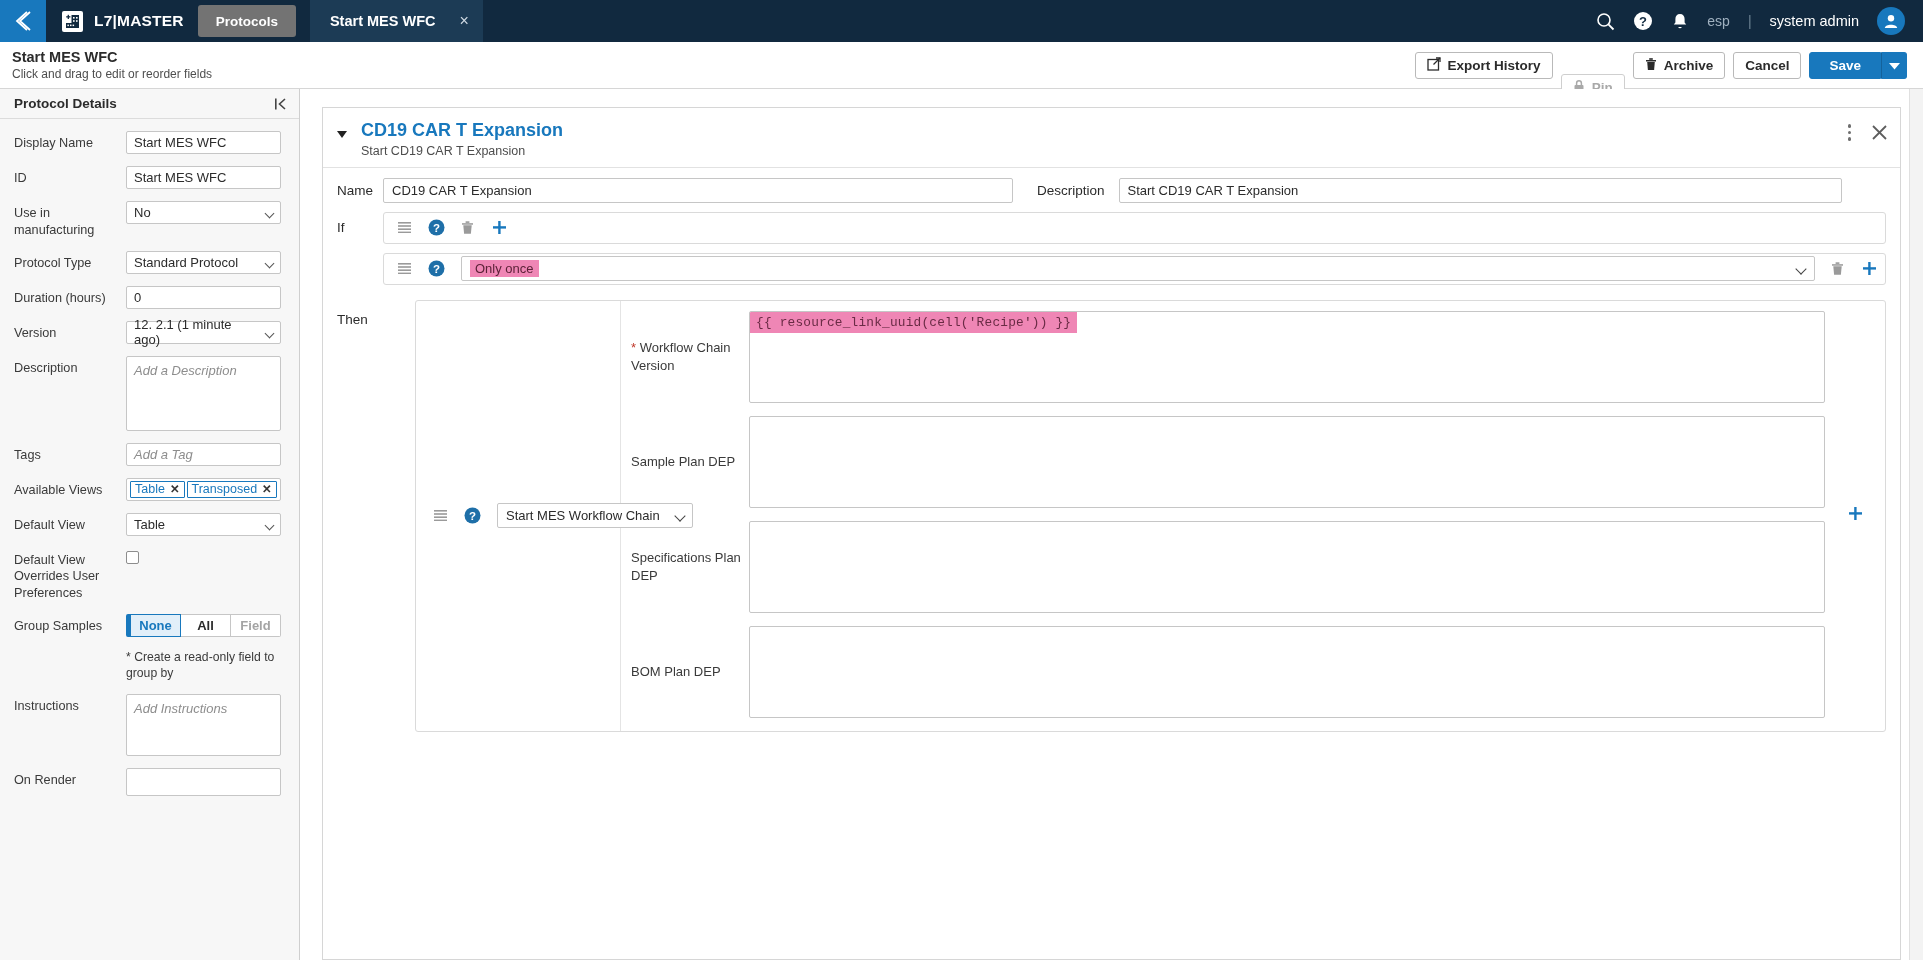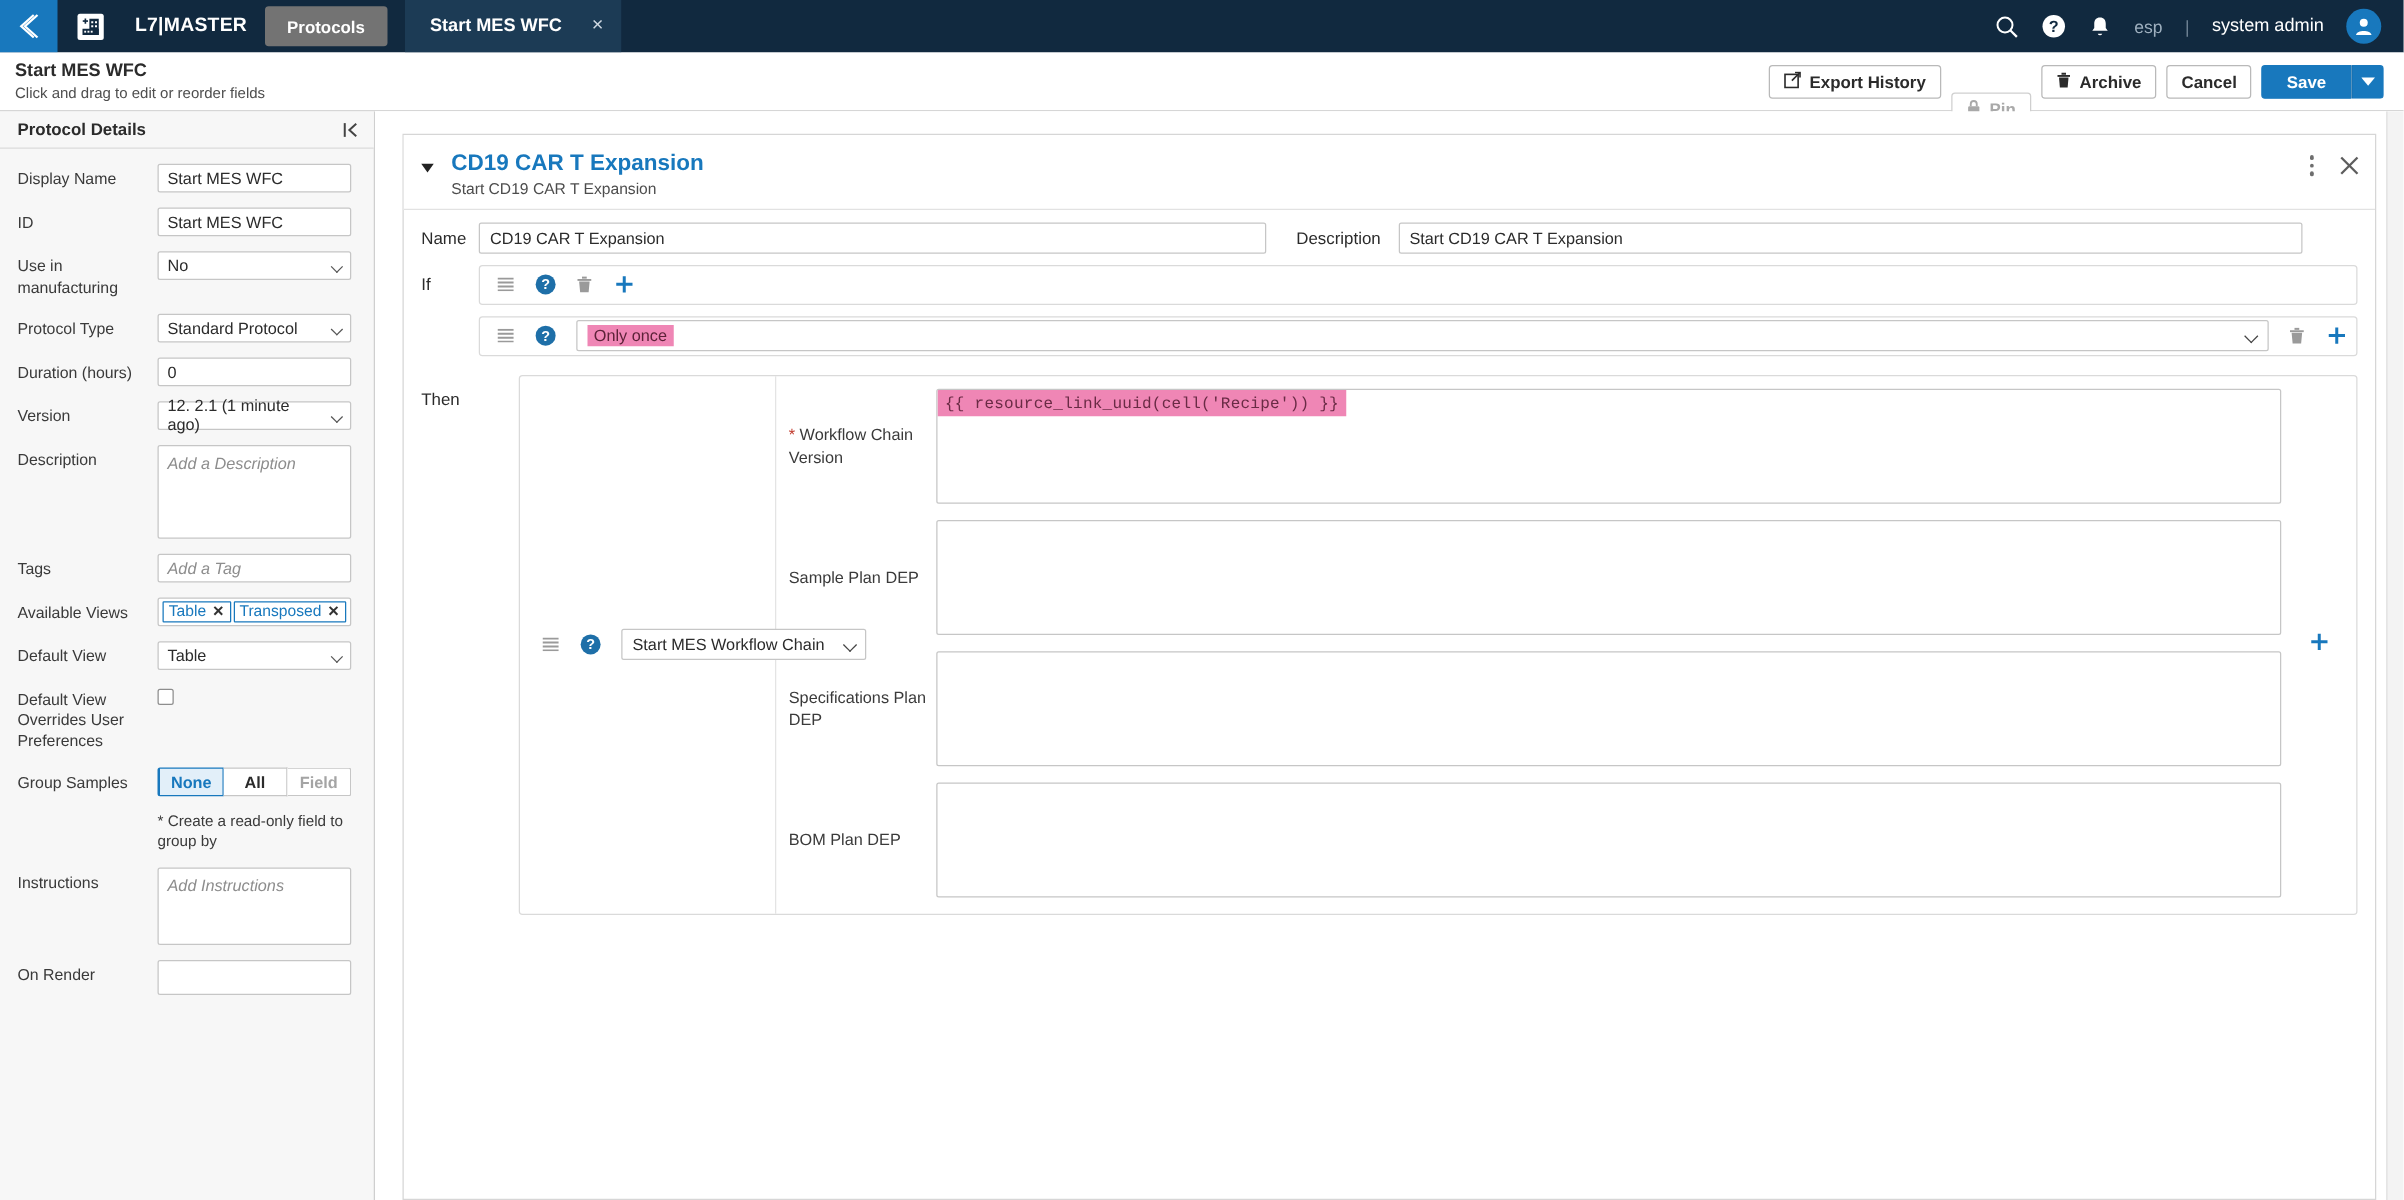--- a/index.html
+++ b/index.html
@@ -23,21 +23,21 @@
     position: relative;
   }
   #back-btn {
     width: 46px;
     background: #1878bd;
     display: flex; align-items: center; justify-content: center;
     cursor: pointer;
   }
   #back-btn svg { display:block; }
   .brand-wrap {
-    display: flex; align-items: center; gap: 25px;
+    display: flex; align-items: center; gap: 11px;
     padding: 0 14px 0 16px;
   }
   .brand-icon {
     width: 21px; height: 21px;
     background: #ffffff;
     border-radius: 2px;
     display:flex; align-items:center; justify-content:center;
   }
   .brand-name {
     font-size: 15.5px; font-weight: bold; letter-spacing: .2px;
@@ -185,21 +185,21 @@
   .checkbox {
     width:13px;height:13px;border:1px solid #8d8d8d;background:#fff;border-radius:2px;
     cursor:pointer; margin-top:3px;
   }
   .segmented { display:flex; width:155px; }
   .seg {
     flex:1; height:23px; border:1px solid #c6c6c6; border-left:none;
     display:flex;align-items:center;justify-content:center;
     font-size:13px; font-weight:bold; color:#2b2b2b; cursor:pointer; background:#fff;
   }
-  .seg:first-child { border-left:2px solid #a3a3a3; border-radius:2px 0 0 2px;text-align:center;}
+  .seg:first-child { border-left:5px solid #a3a3a3; border-radius:2px 0 0 2px;text-align:center;}
   .seg.active { background:#e2eff9; color:#1878bd; border-color:#1878bd; }
   .seg.dim { color:#a4a4a4; border-radius:0 2px 2px 0;}
   .hint { font-size:12.2px; color:#3a3a3a; width:165px; line-height:1.35; }
 
   
   #rightpanel { flex:1; display:flex; flex-direction:column; background:#fff; min-width:0;}
   #tabsbar {
     height: 32px; border-bottom:1px solid #d6d6d6; background:#fff;
     display:flex; align-items:stretch; padding-left: 8px; position:relative;
   }

